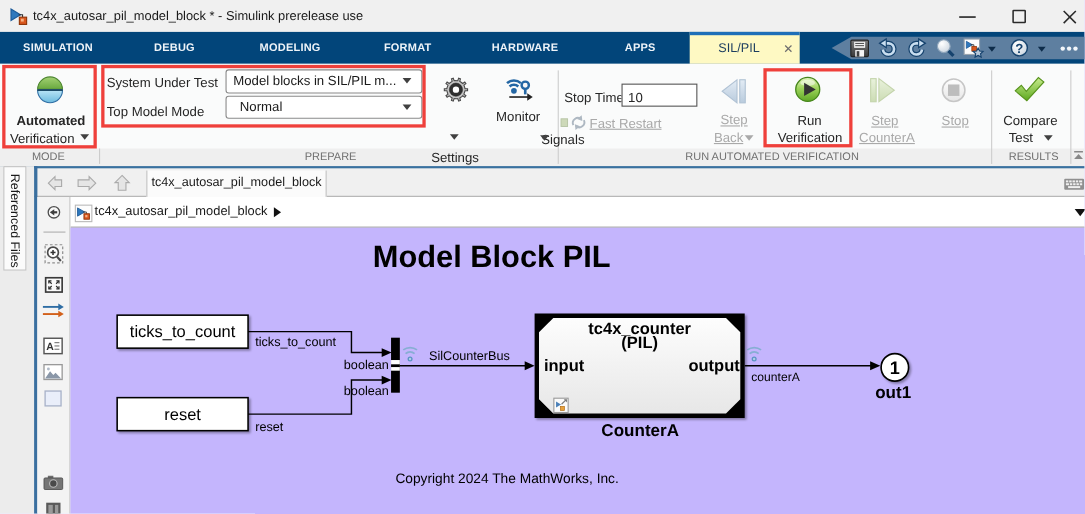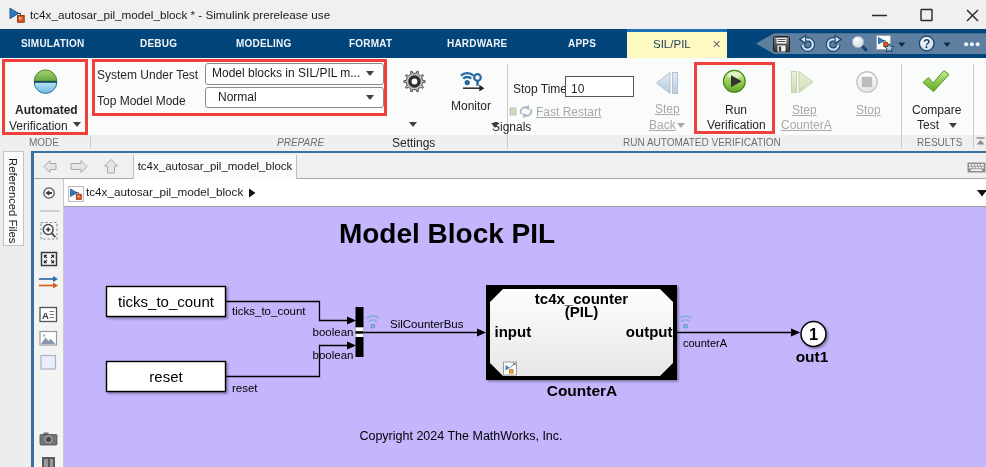--- a/index.html
+++ b/index.html
@@ -113,21 +113,21 @@
 
     <circle cx="214.1" cy="13.2" r="2" fill="#f2f6fa"></circle>
     <circle cx="219.9" cy="13.2" r="2" fill="#f2f6fa"></circle>
     <circle cx="225.7" cy="13.2" r="2" fill="#f2f6fa"></circle>
   </svg>
 </div>
 <div class="abs" id="toolstrip">
   <div class="abs" style="left:0; top:77px; width:986px; height:16px; background:#efefef;"></div>
 
   <div class="glabel" style="left:29px;">MODE</div>
-  <div class="glabel" style="left:277px;font-style:italic;">PREPARE</div>
+  <div class="glabel" style="left:277px;">PREPARE</div>
   <div class="glabel" style="left:623px;">RUN AUTOMATED VERIFICATION</div>
   <div class="glabel" style="left:917px;">RESULTS</div>
 
   <div class="vsep" style="left:90px; top:77px; height:14px;"></div>
   <div class="vsep" style="left:507px;"></div>
   <div class="vsep" style="left:901px;"></div>
   <div class="vsep" style="left:973px;"></div>
 
   <svg style="left:33px; top:11px;" width="25" height="25" viewBox="0 0 25 25">
     <defs>

